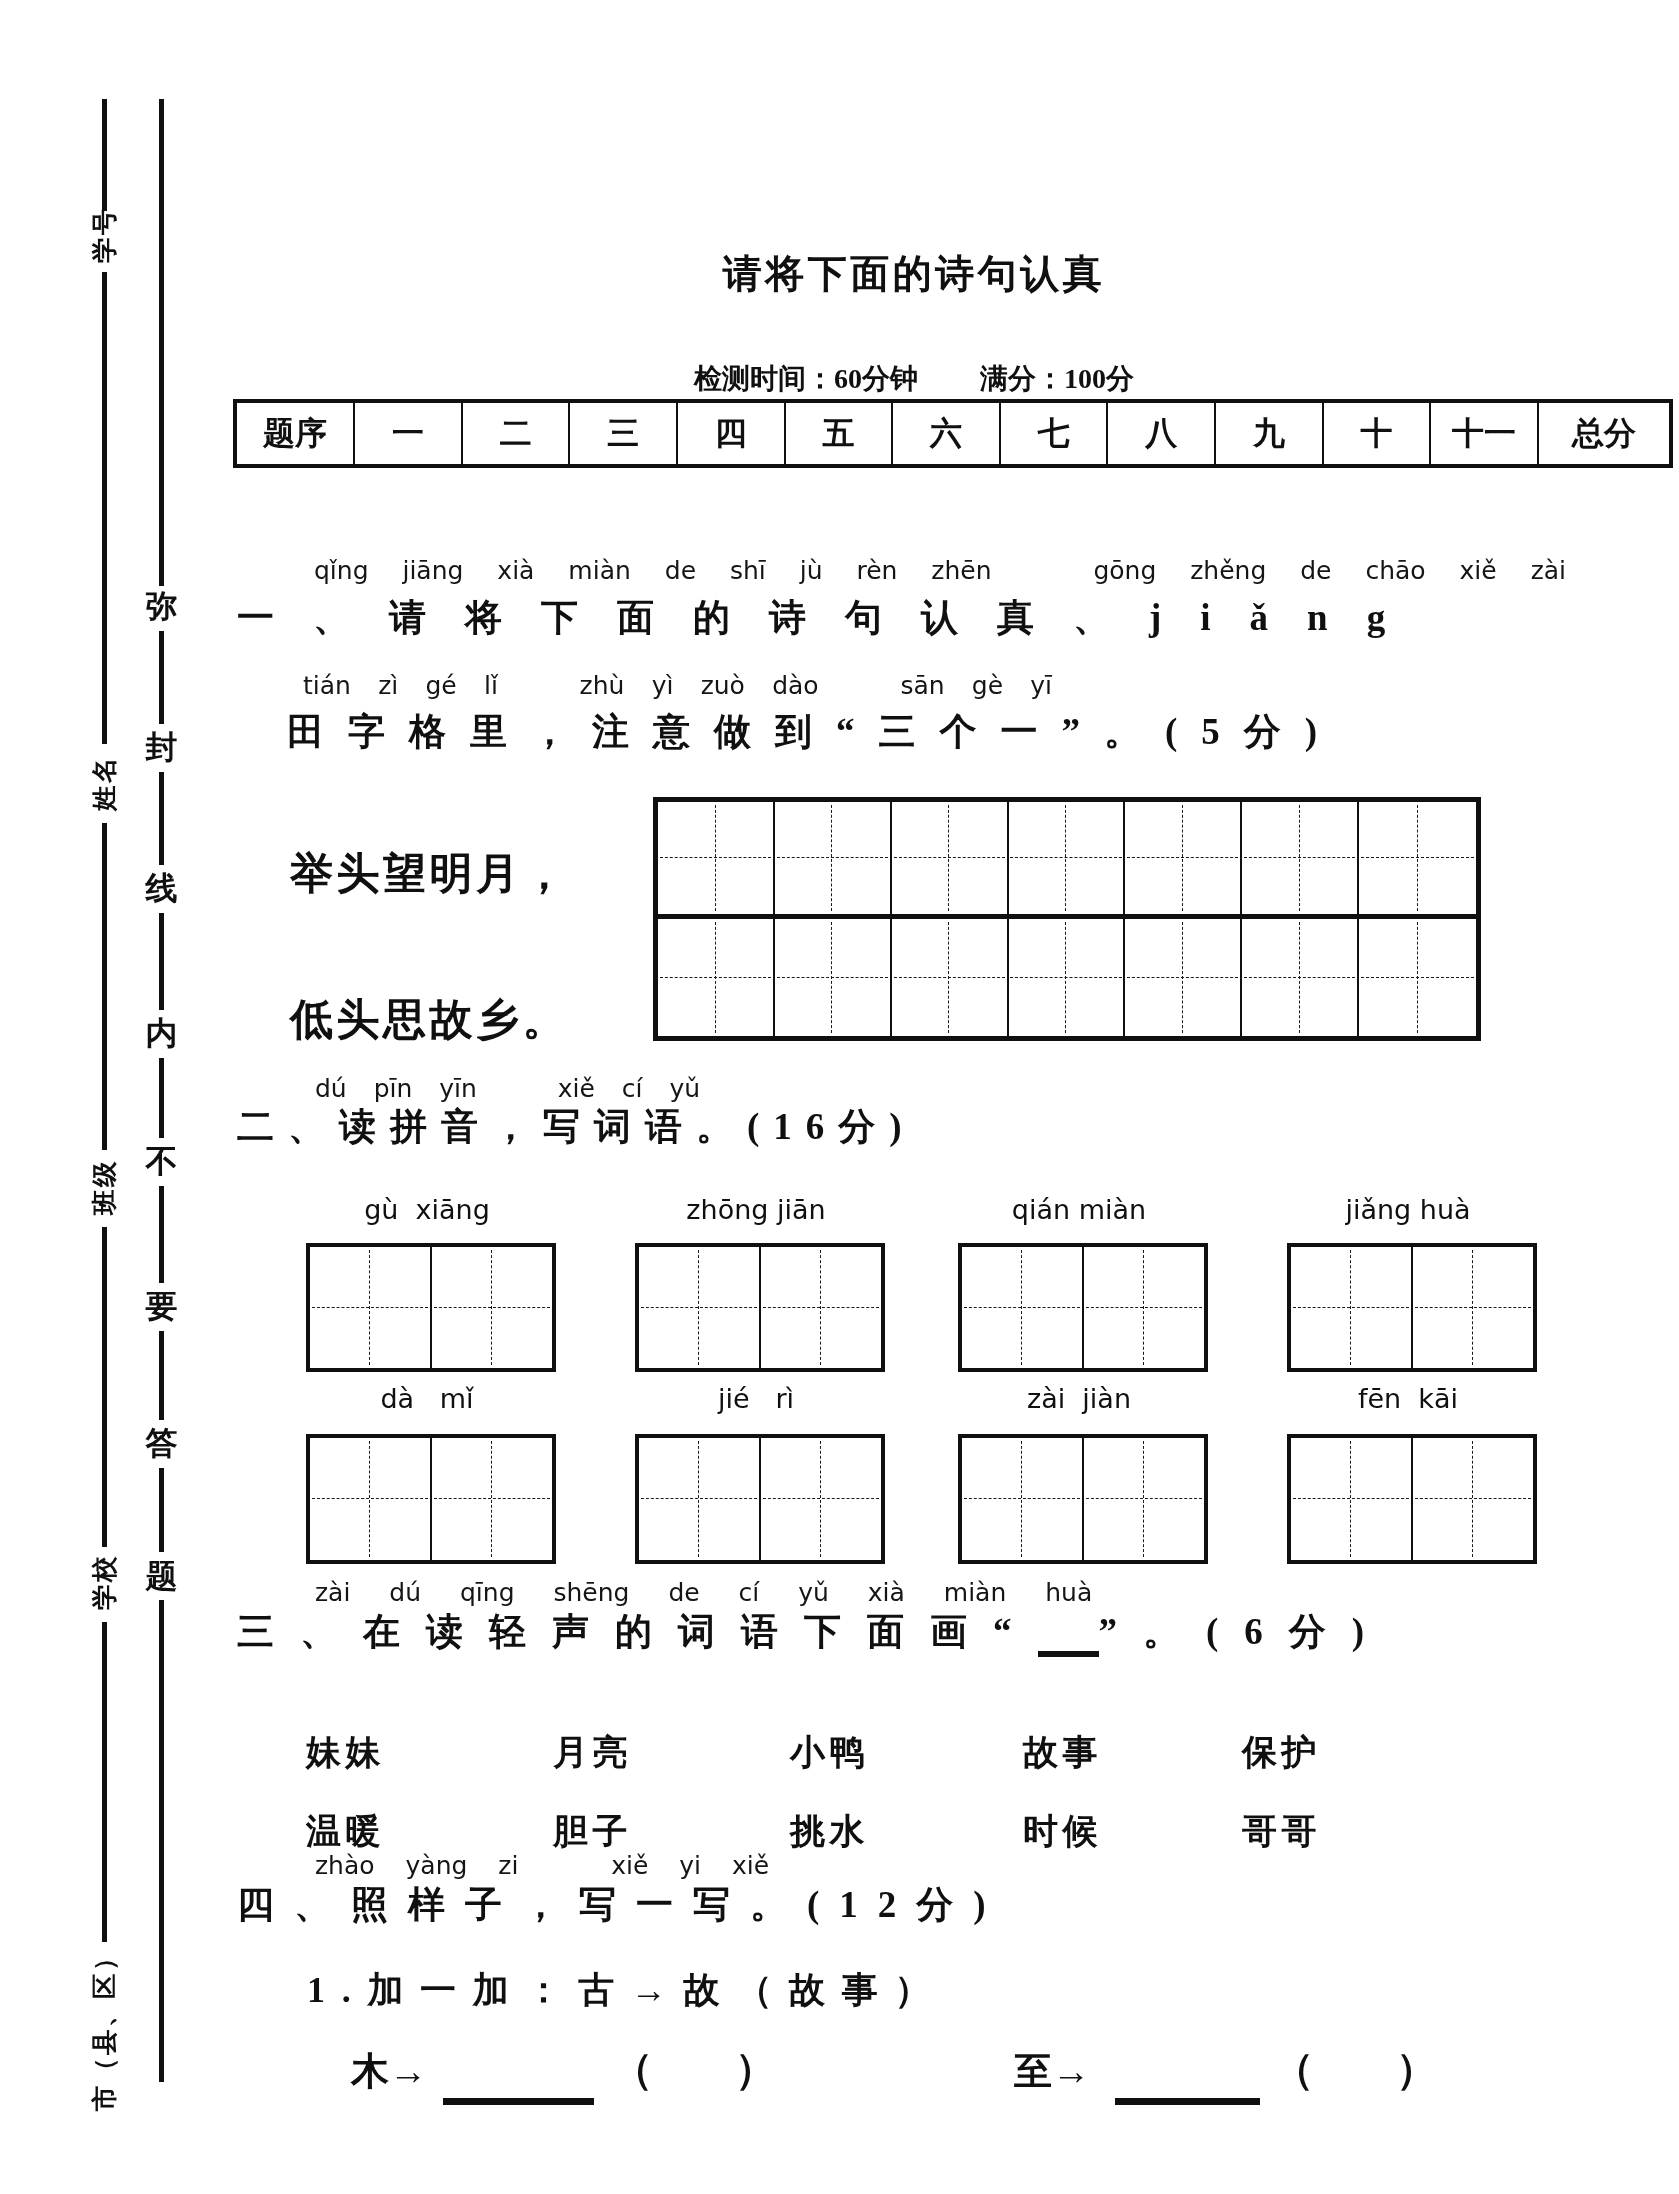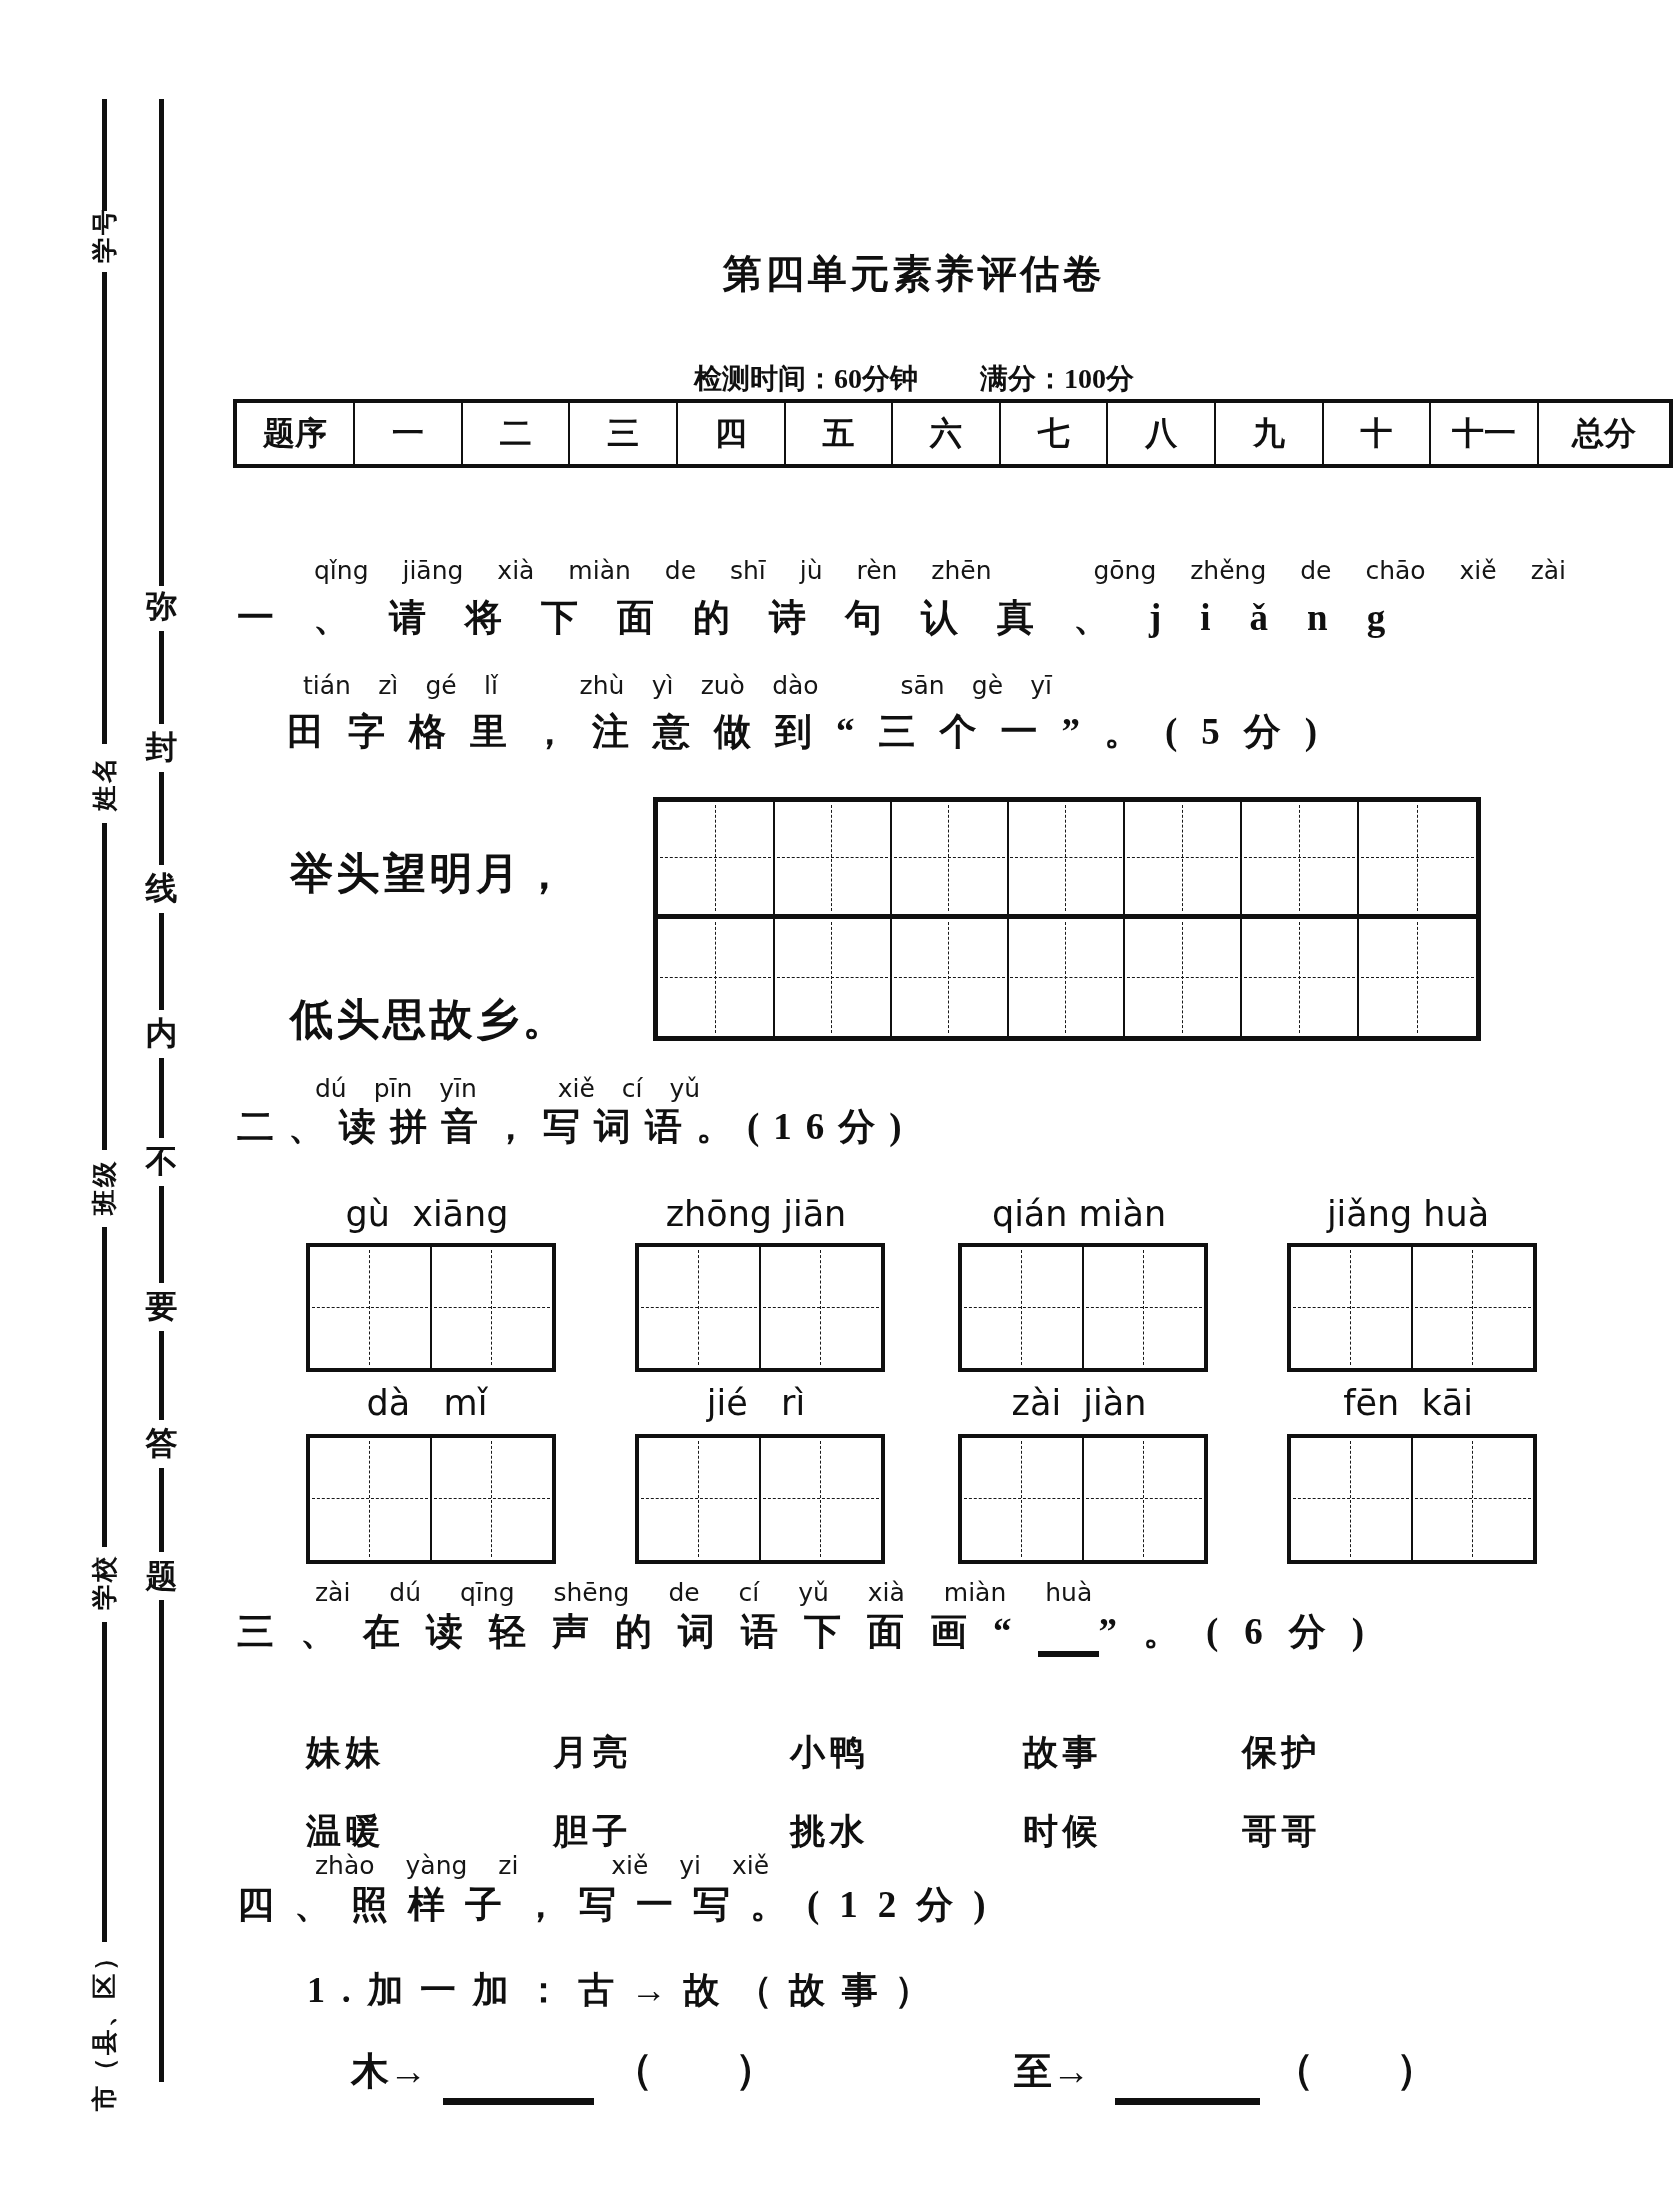--- a/index.html
+++ b/index.html
@@ -57,21 +57,21 @@
     display:grid; grid-template-columns:repeat(7,1fr); grid-auto-rows:117px;
     border:5.7px solid #101010;
   }
   .tz { position:relative; border-right:2.2px solid #101010; }
   .tz:nth-child(7n) { border-right:none; }
   .tz:nth-child(-n+7) { border-bottom:5.3px solid #101010; }
   .tz::before { content:""; position:absolute; top:2.6px; bottom:2.6px; left:50%; margin-left:-0.9px; border-left:1.8px dashed #1a1a1a; }
   .tz::after  { content:""; position:absolute; left:1.8px; right:1.8px; top:50%; margin-top:-0.9px; border-top:1.8px dashed #1a1a1a; }
 
   
-  .wlabel { position:absolute; width:242px; text-align:center; font-family:"DejaVu Sans", sans-serif; font-size:35px; white-space:pre; }
+  .wlabel { position:absolute; width:242px; text-align:center; font-family:"DejaVu Sans", sans-serif; font-size:27px; white-space:pre; }
   .wbox { position:absolute; width:242px; height:121px; border:4.4px solid #101010; display:flex; }
   .wc { position:relative; flex:1; }
   .wc:first-child { border-right:2.2px solid #101010; }
   .wc::before { content:""; position:absolute; top:2.6px; bottom:2.6px; left:50%; margin-left:-0.9px; border-left:1.8px dashed #1a1a1a; }
   .wc::after  { content:""; position:absolute; left:1.8px; right:1.8px; top:50%; margin-top:-0.9px; border-top:1.8px dashed #1a1a1a; }
 
   
   .word { position:absolute; font-size:35px; font-weight:bold; letter-spacing:4.4px; white-space:nowrap;margin-top:32px; }
 
   
@@ -107,21 +107,21 @@
   <div class="vseg inner-seg" style="top:1058px;height:80px"></div>
   <div class="sealchar" style="top:1142px">不</div>
   <div class="vseg inner-seg" style="top:1186px;height:97px"></div>
   <div class="sealchar" style="top:1287px">要</div>
   <div class="vseg inner-seg" style="top:1331px;height:89px"></div>
   <div class="sealchar" style="top:1424px">答</div>
   <div class="vseg inner-seg" style="top:1468px;height:84px"></div>
   <div class="sealchar" style="top:1557px">题</div>
   <div class="vseg inner-seg" style="top:1600px;height:482px"></div>
 
-  <div class="abs subtitle">第四单元素养评估卷</div>
+  <div class="abs subtitle">请将下面的诗句认真</div>
   <div class="abs inforow">
     <span>检测时间：60分钟</span><span>满分：100分</span>
   </div>
 
   <table class="score">
     <colgroup>
       <col style="width:113px">
         <col style="width:102px">
         <col style="width:102px">
         <col style="width:102px">

